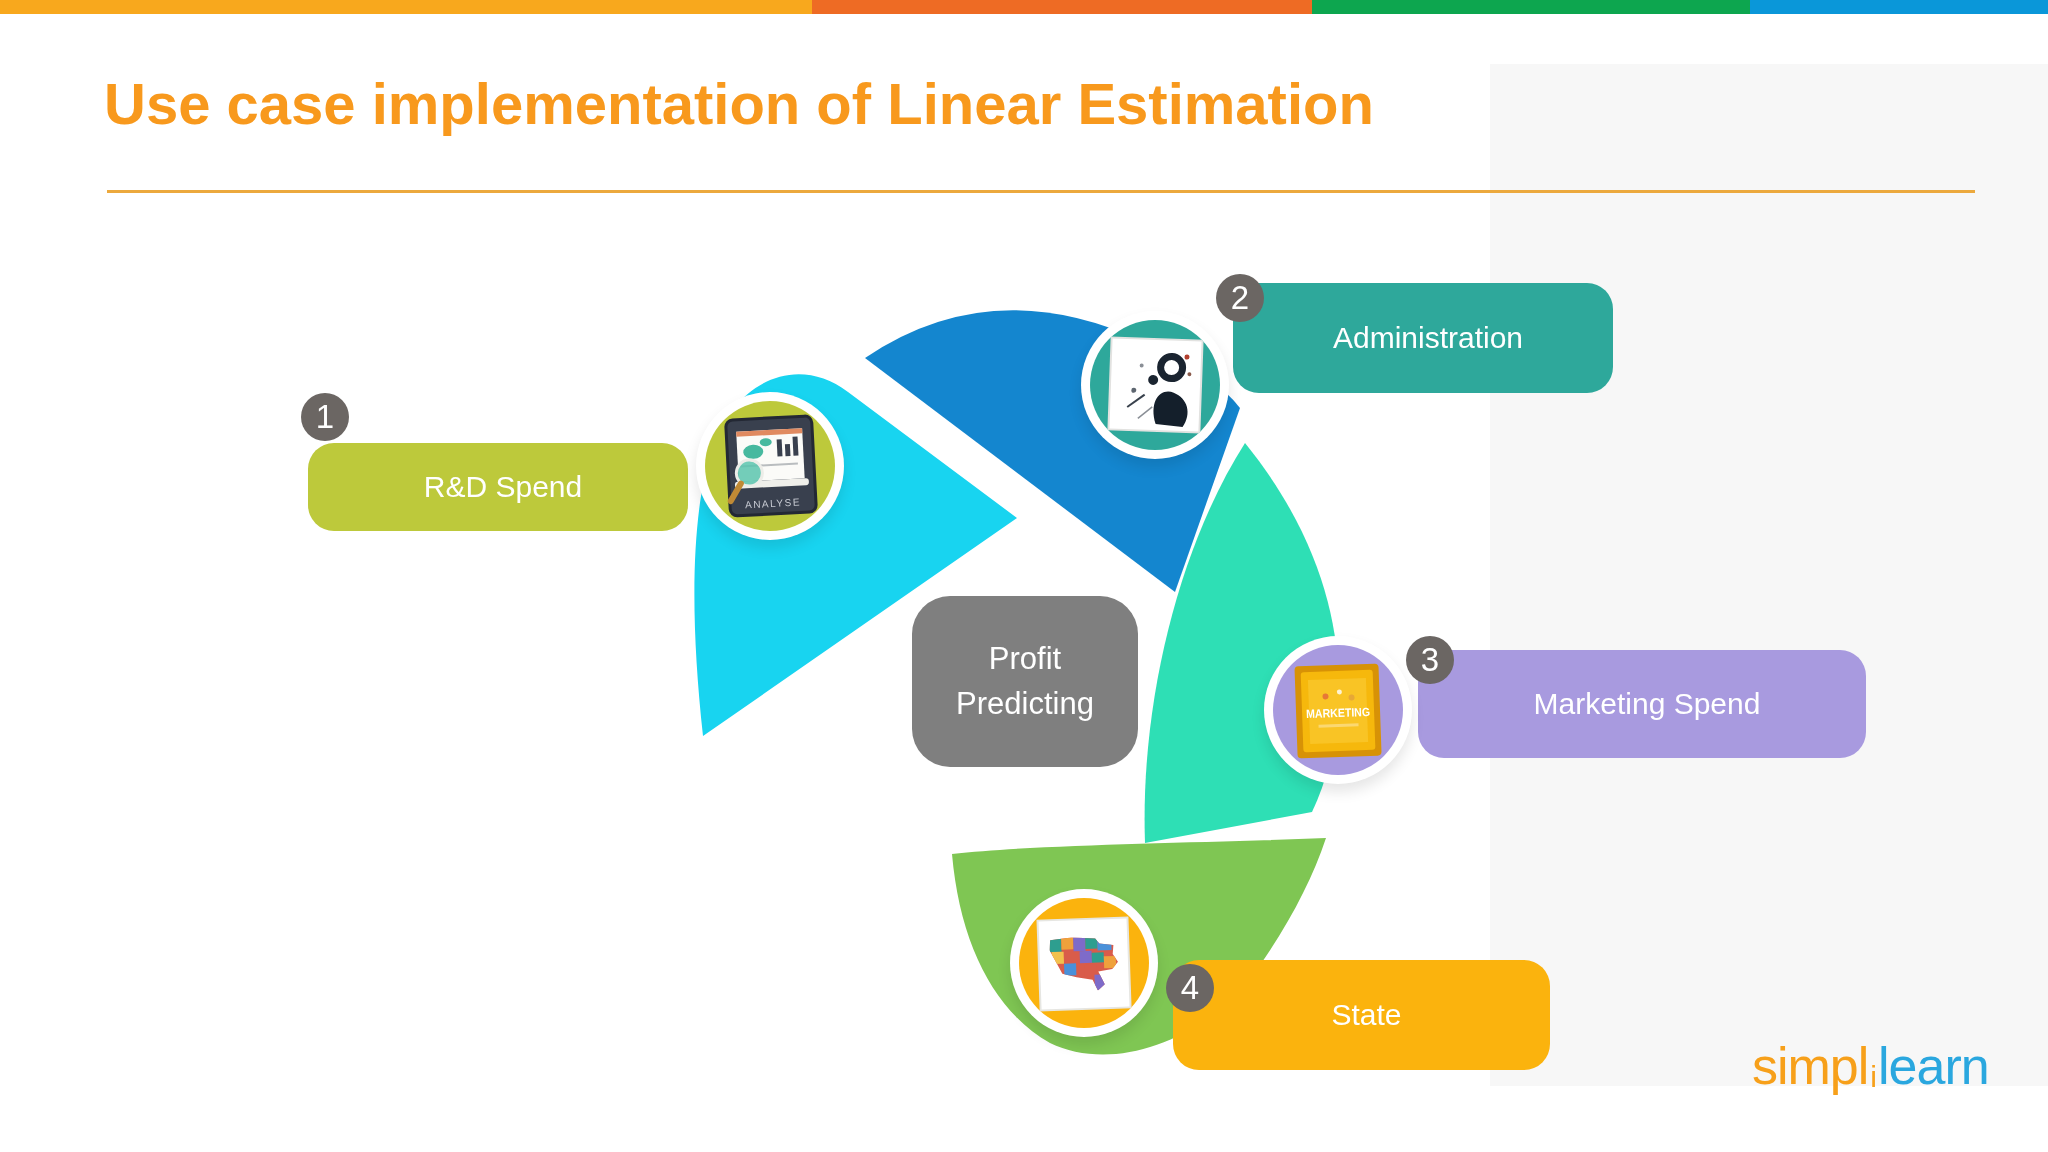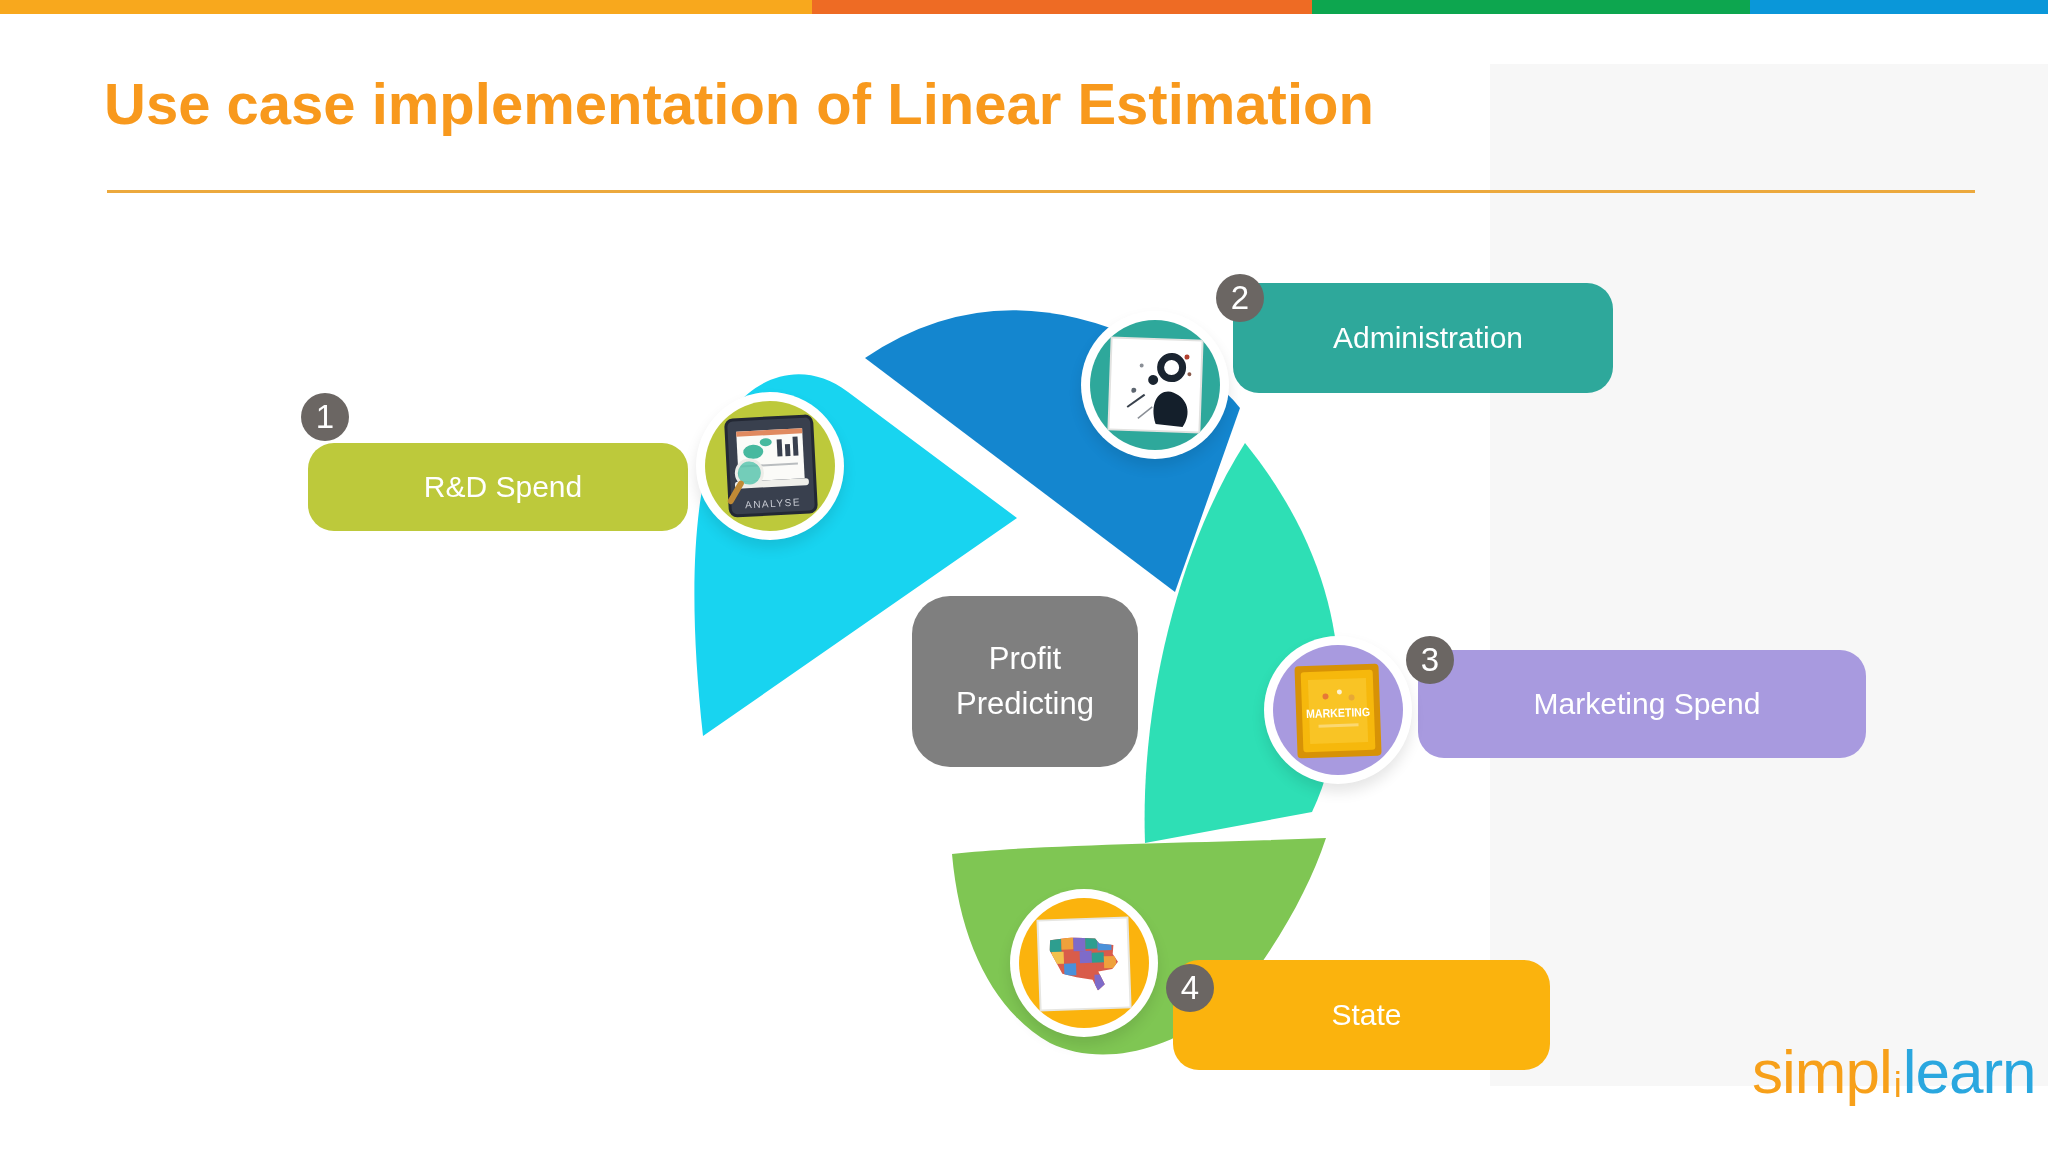--- a/index.html
+++ b/index.html
@@ -38,21 +38,21 @@
   
   .icon-circle{position:absolute;width:148px;height:148px;border-radius:50%;background:#ffffff;
          display:flex;align-items:center;justify-content:center;z-index:3;
          box-shadow:0 8px 14px rgba(0,0,0,0.10);}
   .icon-inner{width:130px;height:130px;border-radius:50%;display:flex;align-items:center;justify-content:center;overflow:hidden;}
   .ic-rnd{left:696px;top:392px;}
   .ic-admin{left:1081px;top:311px;}
   .ic-mkt{left:1264px;top:636px;}
   .ic-state{left:1010px;top:889px;}
   
-  .logo{position:absolute;left:1752px;top:1036px;font-size:62px;letter-spacing:-1px;z-index:5;white-space:nowrap;}
+  .logo{position:absolute;left:1752px;top:1036px;font-size:52px;letter-spacing:-1px;z-index:5;white-space:nowrap;}
   .logo .l1{color:#F7A01A;}
   .logo .li{color:#F7A01A;font-size:0.58em;vertical-align:-0.10em;margin:0 2px;}
   .logo .l2{color:#2AA7DF;}
 </style>
 </head>
 <body>
 
 <div class="stage">
 
   <div class="topbar">

